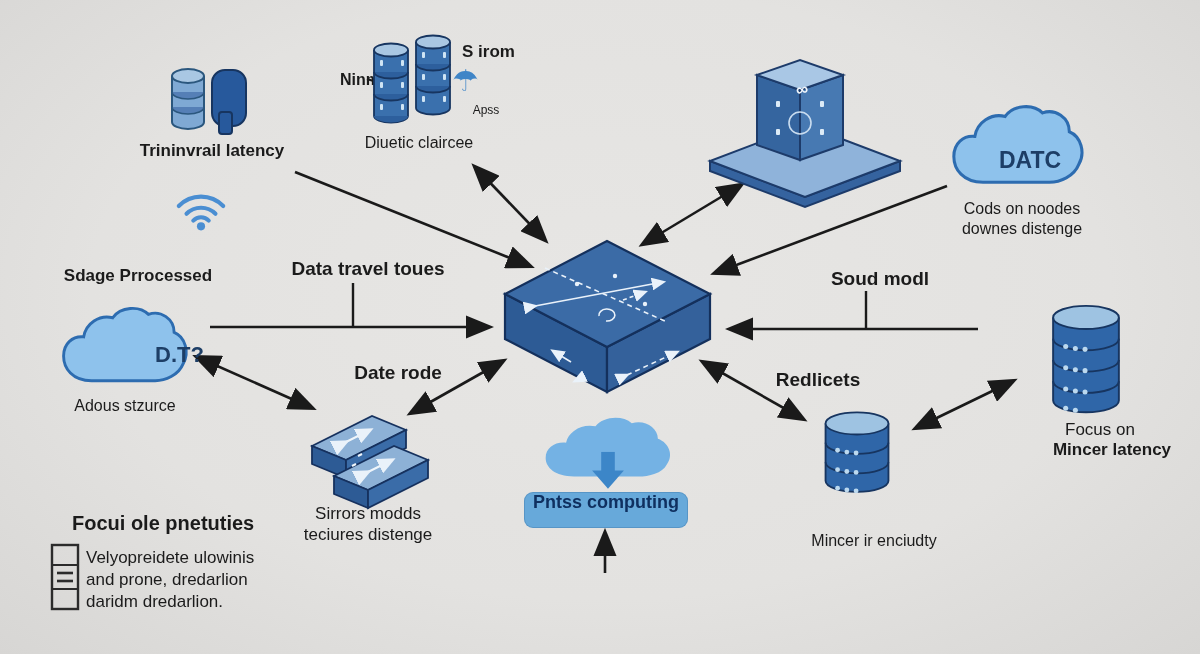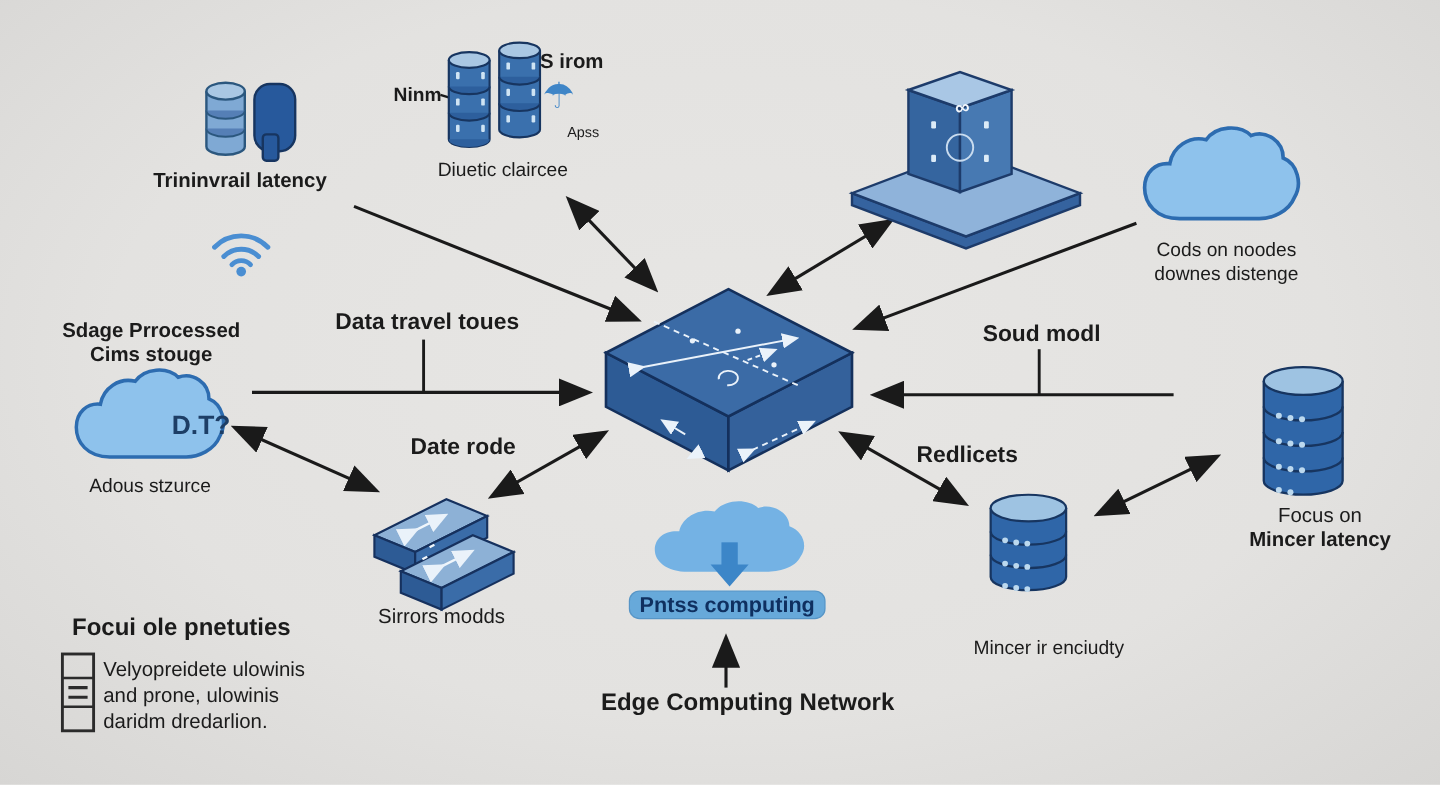--- a/index.html
+++ b/index.html
@@ -3,27 +3,27 @@
 <meta charset="utf-8">
 <style>
   html,body{margin:0;padding:0;}
   .stage{
     position:relative;width:1200px;height:654px;overflow:hidden;
     background:radial-gradient(ellipse at 50% 45%, #e7e6e4 0%, #e3e2e0 60%, #d7d6d4 100%);
     font-family:"Liberation Sans", sans-serif;color:#1b1b1b;
   }
   .abs{position:absolute;}
   .lbl{position:absolute;text-align:center;color:#1b1b1b;line-height:1.22;}
-  .b{font-weight:bold;}
+  .b{font-weight:bold;margin-left:12px;}
   .navy{color:#1d3e66;}
   .s15{font-size:12px;} .s16{font-size:16px;} .s17{font-size:17px;}
   .s19{font-size:19px;} .s20{font-size:20px;} .s22{font-size:22px;text-align:right;} .s23{font-size:23px;}
   .btn{
-    position:absolute;left:524px;top:492px;width:164px;height:24px;
-    background:#67a9da;border-radius:9px;display:flex;align-items:center;justify-content:center;
+    position:absolute;left:524px;top:492px;width:164px;height:36px;
+    background:#67a9da;border-radius:9px;display:flex;align-items:flex-start;justify-content:center;
     font-weight:bold;font-size:18px;color:#0f3060;box-shadow:0 0 0 1px rgba(40,90,140,.25) inset;
   }
   .umb{position:absolute;font-size:30px;color:#3f85c7;line-height:1;}
   .inf{position:absolute;color:#f2f7fc;font-weight:bold;font-size:17px;transform:rotate(-10deg);text-align:center;}
   svg{display:block;}
 </style>
 </head>
 <body>
 
 <div class="stage">
@@ -126,20 +126,21 @@
         <rect x="76" y="84" width="4" height="6" rx="1"></rect>
       <rect x="120" y="56" width="4" height="6" rx="1"></rect>
         <rect x="120" y="84" width="4" height="6" rx="1"></rect>
     </g>
   </svg>
   <div class="inf" style="left:772px;top:80px;width:60px;">∞</div>
 
   <svg class="abs" style="left:948px;top:100px;" width="140" height="94" viewBox="0 0 120 80" preserveAspectRatio="none">
     <path d="M30,70 C13,70 5,59 5,48 C5,37 13,30 23,31 C25,19 37,11 49,14 C56,4 73,3 81,11 C92,7 104,15 104,27 C114,31 118,45 112,55 C108,65 96,70 87,70 Z" fill="#8ec2ec" stroke="#2d6cb0" stroke-width="2.6"></path>
   </svg>
+  <div class="lbl b s23 navy" style="left:948px;top:146px;width:140px;">DATC</div>
   <div class="lbl s16" style="left:946px;top:199px;width:152px;">Cods on noodes</div>
   <div class="lbl s16" style="left:946px;top:219px;width:152px;">downes distenge</div>
 
   <svg class="abs" style="left:495px;top:230px;" width="225" height="175" viewBox="0 0 225 175">
     <defs>
       <marker id="wah" markerWidth="9" markerHeight="8" refX="7" refY="4" orient="auto">
         <path d="M0,0 L9,4 L0,8 Z" fill="#eaf2fa"></path>
       </marker>
     </defs>
     <g stroke="#14305c" stroke-width="2.2">
@@ -160,21 +161,20 @@
       <circle cx="82" cy="54" r="2.2"></circle>
         <circle cx="150" cy="74" r="2.2"></circle>
         <circle cx="120" cy="46" r="2.2"></circle>
     </g>
   </svg>
 
   <div class="lbl b s19" style="left:270px;top:257px;width:172px;">Data travel toues</div>
   <div class="lbl b s19" style="left:790px;top:267px;width:156px;">Soud modl</div>
 
   <div class="lbl b s17" style="left:45px;top:266px;width:162px;">Sdage Prrocessed</div>
-  <div class="lbl b s17" style="left:45px;top:286px;width:162px;">Cims stouge</div>
   <svg class="abs" style="left:58px;top:302px;" width="134" height="90" viewBox="0 0 120 80" preserveAspectRatio="none">
     <path d="M30,70 C13,70 5,59 5,48 C5,37 13,30 23,31 C25,19 37,11 49,14 C56,4 73,3 81,11 C92,7 104,15 104,27 C114,31 118,45 112,55 C108,65 96,70 87,70 Z" fill="#8ec2ec" stroke="#2d6cb0" stroke-width="2.6"></path>
   </svg>
   <div class="lbl b s22 navy" style="left:58px;top:342px;width:134px;">D.T?</div>
   <div class="lbl s16" style="left:50px;top:396px;width:150px;">Adous stzurce</div>
 
   <div class="lbl b s19" style="left:310px;top:361px;width:152px;">Date rode</div>
   <div class="lbl b s19" style="left:740px;top:368px;width:132px;">Redlicets</div>
 
   <svg class="abs" style="left:300px;top:404px;" width="140" height="112" viewBox="0 0 140 112">
@@ -187,32 +187,32 @@
       <polygon points="68,86 128,56 128,74 68,104" fill="#3a6ca8"></polygon>
     </g>
     <g stroke="#f0f6fb" stroke-width="2" fill="none">
       <line x1="46" y1="38" x2="70" y2="26" marker-start="url(#wah)" marker-end="url(#wah)"></line>
       <line x1="68" y1="68" x2="92" y2="56" marker-start="url(#wah)" marker-end="url(#wah)"></line>
       <line x1="52" y1="62" x2="56" y2="60"></line>
       <line x1="58" y1="52" x2="62" y2="50"></line>
     </g>
   </svg>
   <div class="lbl s17" style="left:288px;top:504px;width:160px;">Sirrors modds</div>
+  <div class="lbl s17" style="left:288px;top:525px;width:160px;">teciures distenge</div>
 
   <svg class="abs" style="left:540px;top:413px;" width="136" height="82" viewBox="0 0 120 80" preserveAspectRatio="none">
     <path d="M30,62 C13,62 5,53 5,44 C5,34 13,28 23,29 C25,18 37,10 49,13 C56,3 73,2 81,10 C92,6 104,14 104,25 C114,29 118,41 112,50 C108,59 96,62 87,62 Z" fill="#74b2e4" stroke="none"></path>
     <g fill="#3c86c8">
       <rect x="54" y="38" width="12" height="20"></rect>
       <polygon points="46,56 74,56 60,74"></polygon>
     </g>
   </svg>
   <div class="btn">
     <span>Pntss computing</span>
   </div>
-  <div class="lbl b s20" style="left:488px;top:574px;width:270px;">Edge Computing Network</div>
 
   <svg class="abs" style="left:820px;top:406px;" width="74" height="94" viewBox="0 0 80 100">
     <g stroke="#173560" stroke-width="2">
       <path d="M6,18 L6,80 A34,12 0 0 0 74,80 L74,18" fill="#2f66a8"></path>
       <path d="M6,39 A34,12 0 0 0 74,39" fill="none"></path>
       <path d="M6,60 A34,12 0 0 0 74,60" fill="none"></path>
       <ellipse cx="40" cy="18" rx="34" ry="12" fill="#9ec3e2"></ellipse>
     </g>
     <g fill="#bcd9ef">
       <circle cx="19" cy="47" r="2.6"></circle>
@@ -255,16 +255,16 @@
 
   <div class="lbl b s17" style="left:60px;top:511px;width:210px;text-align:left;font-size:20px;">Focui ole pnetuties</div>
   <svg class="abs" style="left:50px;top:543px;" width="30" height="68" viewBox="0 0 30 68">
     <rect x="2" y="2" width="26" height="64" fill="none" stroke="#2b2b2b" stroke-width="2.4"></rect>
     <line x1="2" y1="22" x2="28" y2="22" stroke="#2b2b2b" stroke-width="2"></line>
     <line x1="2" y1="46" x2="28" y2="46" stroke="#2b2b2b" stroke-width="2"></line>
     <line x1="7" y1="30" x2="23" y2="30" stroke="#2b2b2b" stroke-width="2.6"></line>
     <line x1="7" y1="38" x2="23" y2="38" stroke="#2b2b2b" stroke-width="2.6"></line>
   </svg>
   <div class="lbl s17" style="left:86px;top:548px;width:230px;text-align:left;">Velyopreidete ulowinis</div>
-  <div class="lbl s17" style="left:86px;top:570px;width:230px;text-align:left;">and prone, ulowinis</div>
+  <div class="lbl s17" style="left:86px;top:570px;width:230px;text-align:left;">and prone, dredarlion</div>
   <div class="lbl s17" style="left:86px;top:592px;width:230px;text-align:left;">daridm dredarlion.</div>
 
 </div>
 
 </body></html>

